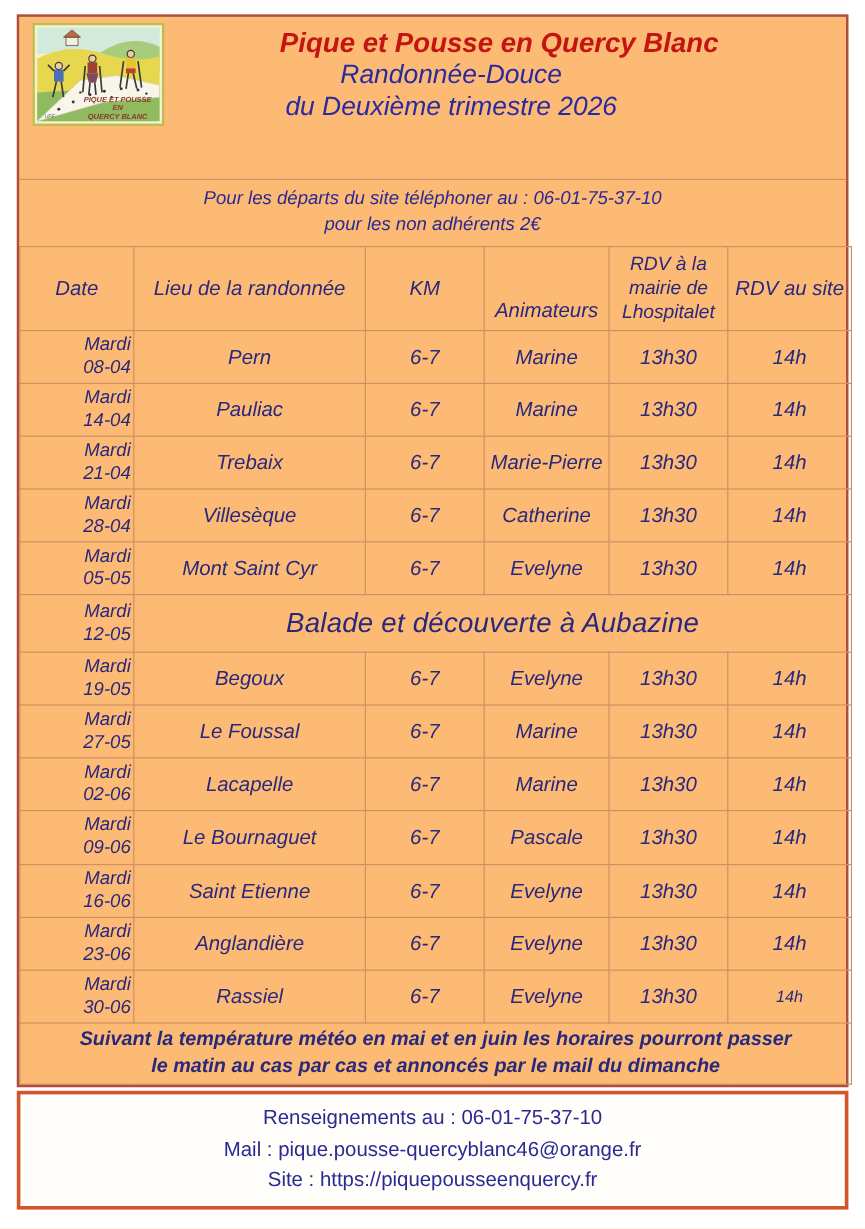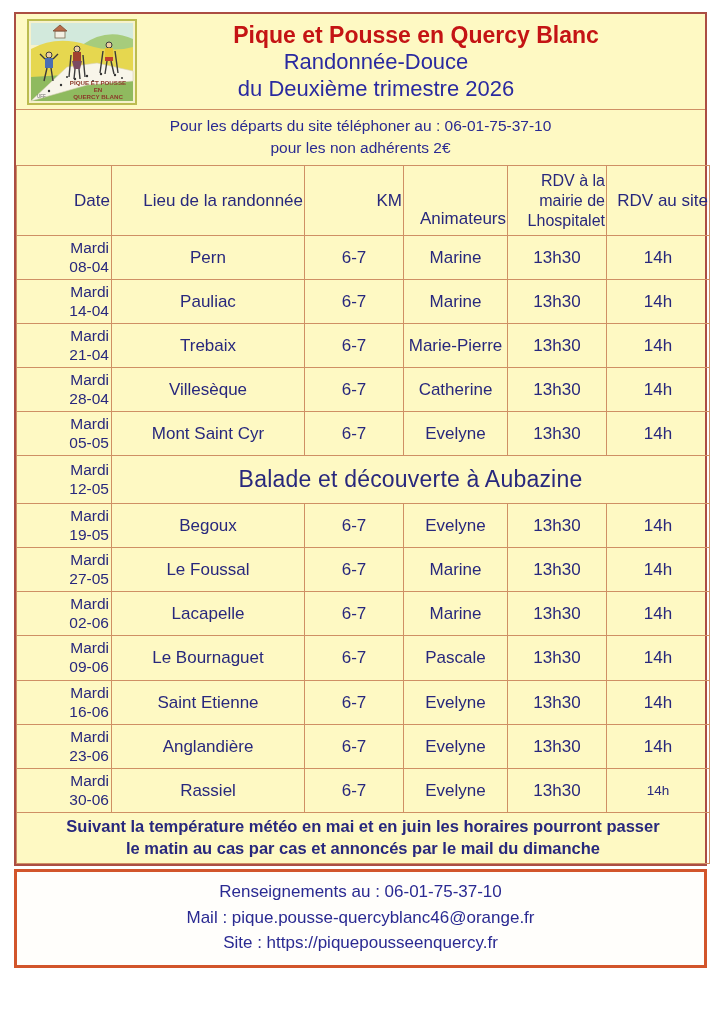--- a/index.html
+++ b/index.html
@@ -2,41 +2,41 @@
 <html><head>
 <meta charset="utf-8">
 <style>
   html,body{margin:0;padding:0;}
   body{
     width:721px;height:1024px;background:#ffffff;
     font-family:"Liberation Sans", sans-serif;
     position:relative;color:#28287d;
   }
   .sheet{position:absolute;left:14px;top:12px;width:693px;}
-  .doc{border:2px solid #ab4e43;background:#fef9c3;}
+  .doc{border:2px solid #ab4e43;background:#fdba74;font-style:italic;}
 
   
   .header-row{display:flex;align-items:center;height:95px;}
   .logo-box{width:110px;height:86px;margin-left:11px;flex:0 0 auto;}
   .titles{flex:1;text-align:center;line-height:1.22;padding-right:10px;}
   .title-red{color:#c41414;font-weight:bold;font-size:23px;}
   .title-blue{color:#2a2aa0;font-size:22px;transform:translateX(-40px);}
 
   
   .info-row{
     border-top:1px solid #cf9064;text-align:center;color:#2a2a92;
-    font-size:15.5px;line-height:1.42;padding:5px 1px 6px;
+    font-size:15.5px;line-height:1.42;padding:5px 1px 6px;margin-top:40px;
   }
 
   
   table.sched{border-collapse:collapse;width:693px;table-layout:fixed;}
   table.sched th,table.sched td{
     border:1px solid #cf9064;color:#28287d;overflow:hidden;
   }
-  thead th{height:62px;font-weight:normal;font-size:17px;text-align:right;vertical-align:middle;line-height:1.25;margin-top:24px;}
+  thead th{height:62px;font-weight:normal;font-size:17px;text-align:center;vertical-align:middle;line-height:1.25;margin-top:24px;}
   th.h-anim{vertical-align:bottom;padding-bottom:6px;}
   th.h-mairie{font-size:16px;}
   tbody td{text-align:center;font-size:17px;height:39px;vertical-align:middle;}
   td.dcell{text-align:right;font-size:15.5px;line-height:1.22;padding:2px 2px 2px 4px;}
   td.dcell .dnum{display:block;margin-left:14px;}
   tr.banner-row{height:48px;}
   td.banner{font-size:23px;letter-spacing:.2px;color:#2a2a92;}
   tr.r-tall{height:45px;}
   tr.r-last{height:44px;}
   tr.r-last td.small-site{font-size:13.5px;}

